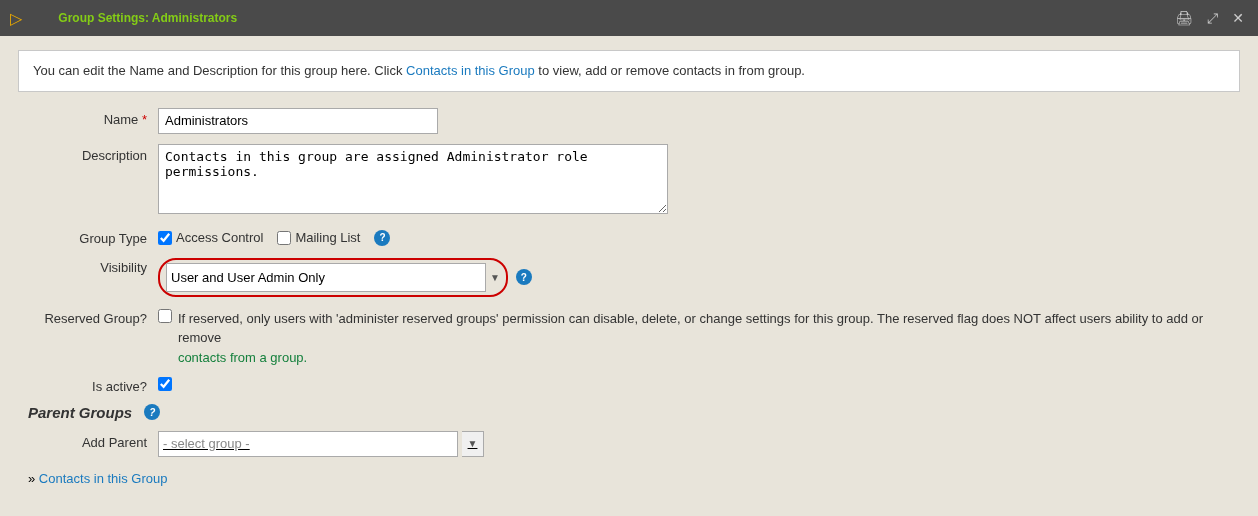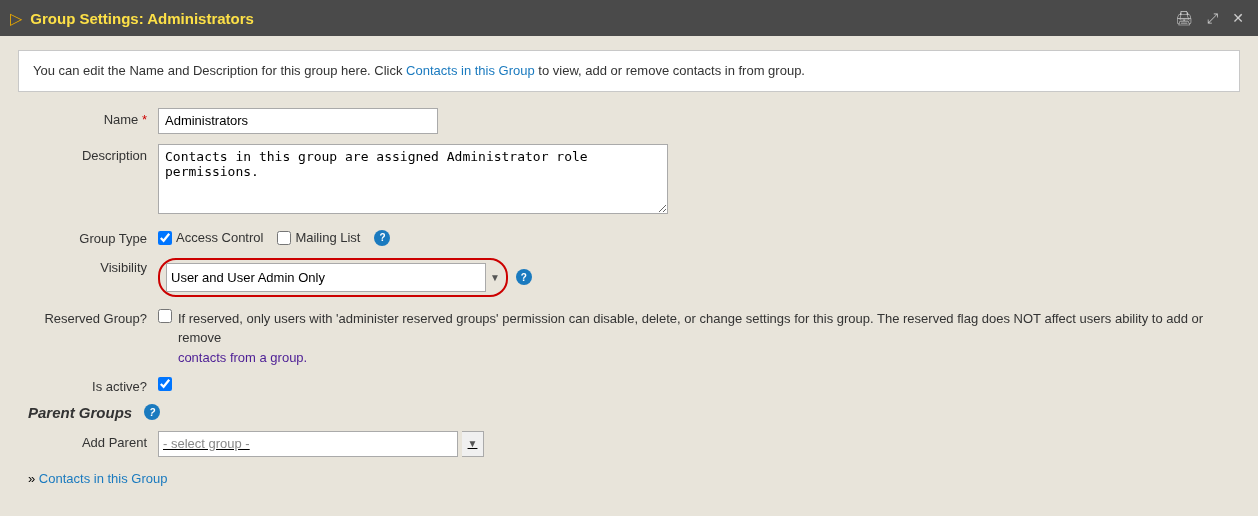--- a/index.html
+++ b/index.html
@@ -24,23 +24,24 @@
     .title-bar-left {
       display: flex;
       align-items: center;
       gap: 8px;
     }
     .title-bar-icon {
       color: #e8a800;
       font-size: 16px;
     }
     .title-bar-title {
-      font-size: 15px;
+      font-size: 12px;
       font-weight: bold;
-      color: #fde047;
+      color: #84cc16;
+      margin-left: 28px;
     }
     .title-bar-right {
       display: flex;
       gap: 6px;
     }
     .title-bar-btn {
       color: #ccc;
       background: none;
       border: none;
       cursor: pointer;
@@ -191,21 +192,21 @@
       padding-top: 2px;
     }
     .reserved-text {
       font-size: 13px;
       color: #333;
       max-width: 950px;
       line-height: 1.5;
     }
     .reserved-sub {
       font-size: 13px;
-      color: #4c1d95;
+      color: #15803d;
       margin-top: 2px;
     }
 
     
     .active-wrap {
       display: flex;
       align-items: center;
       gap: 4px;
       padding-top: 2px;
     }

